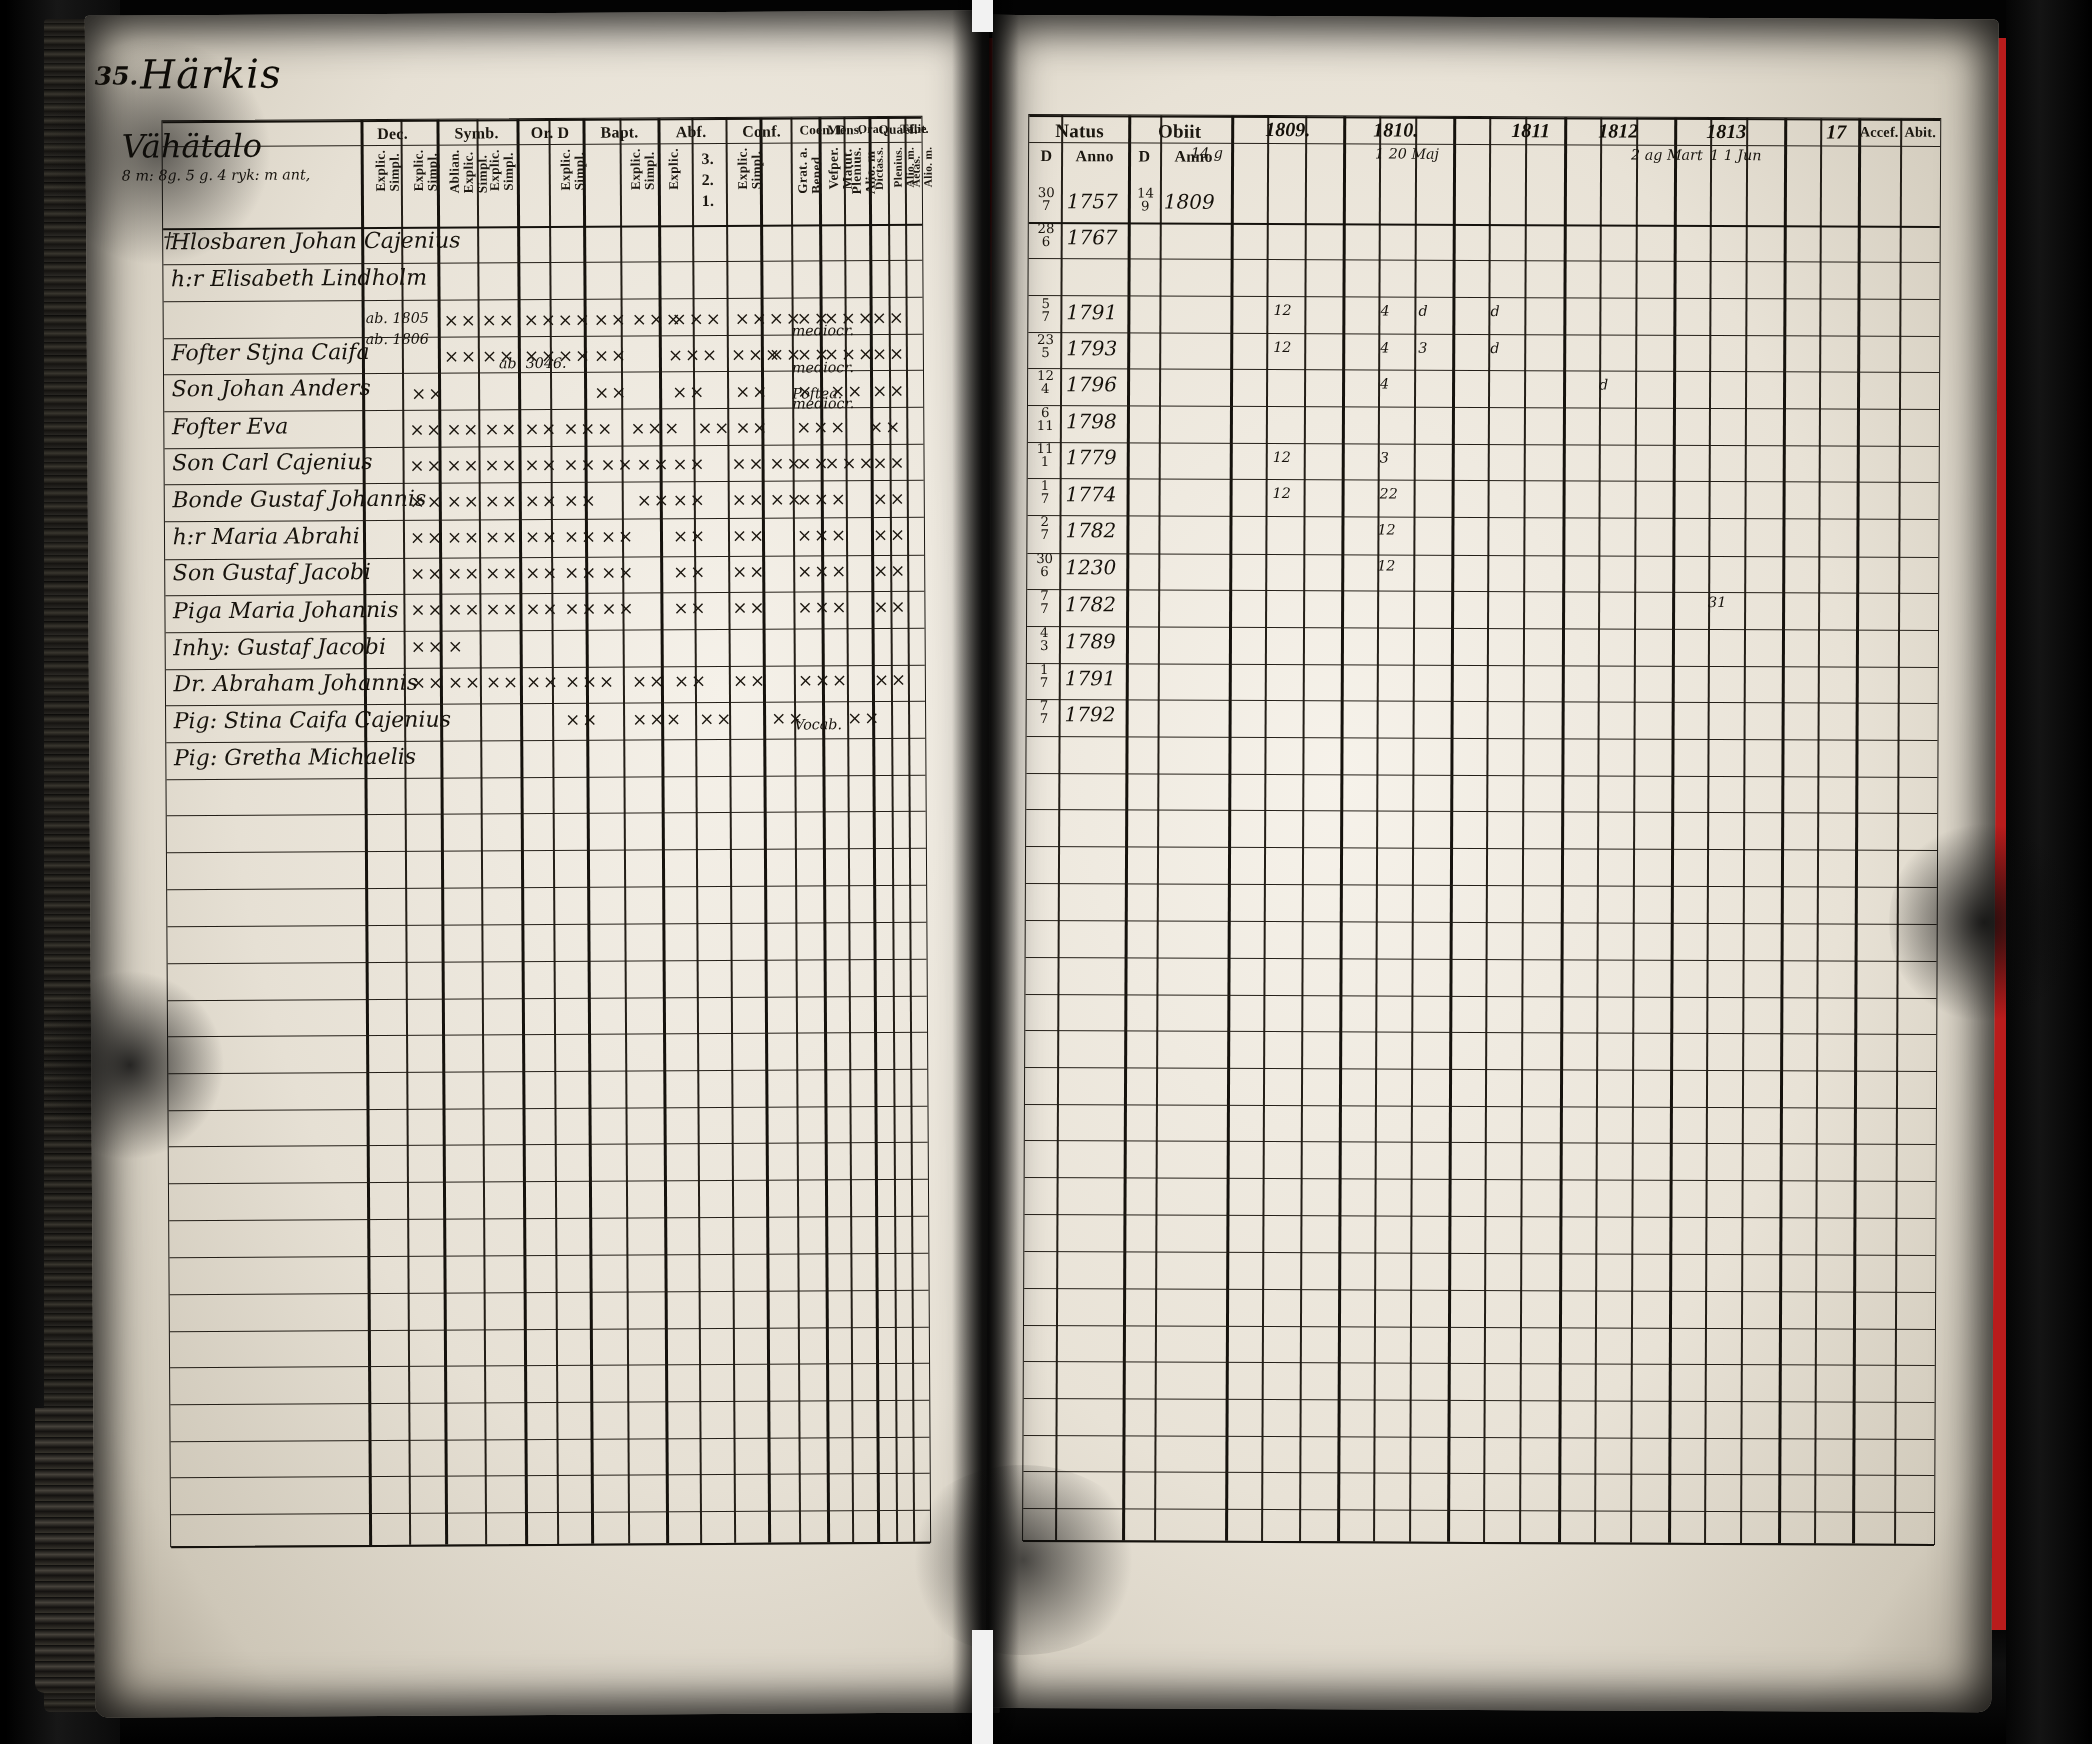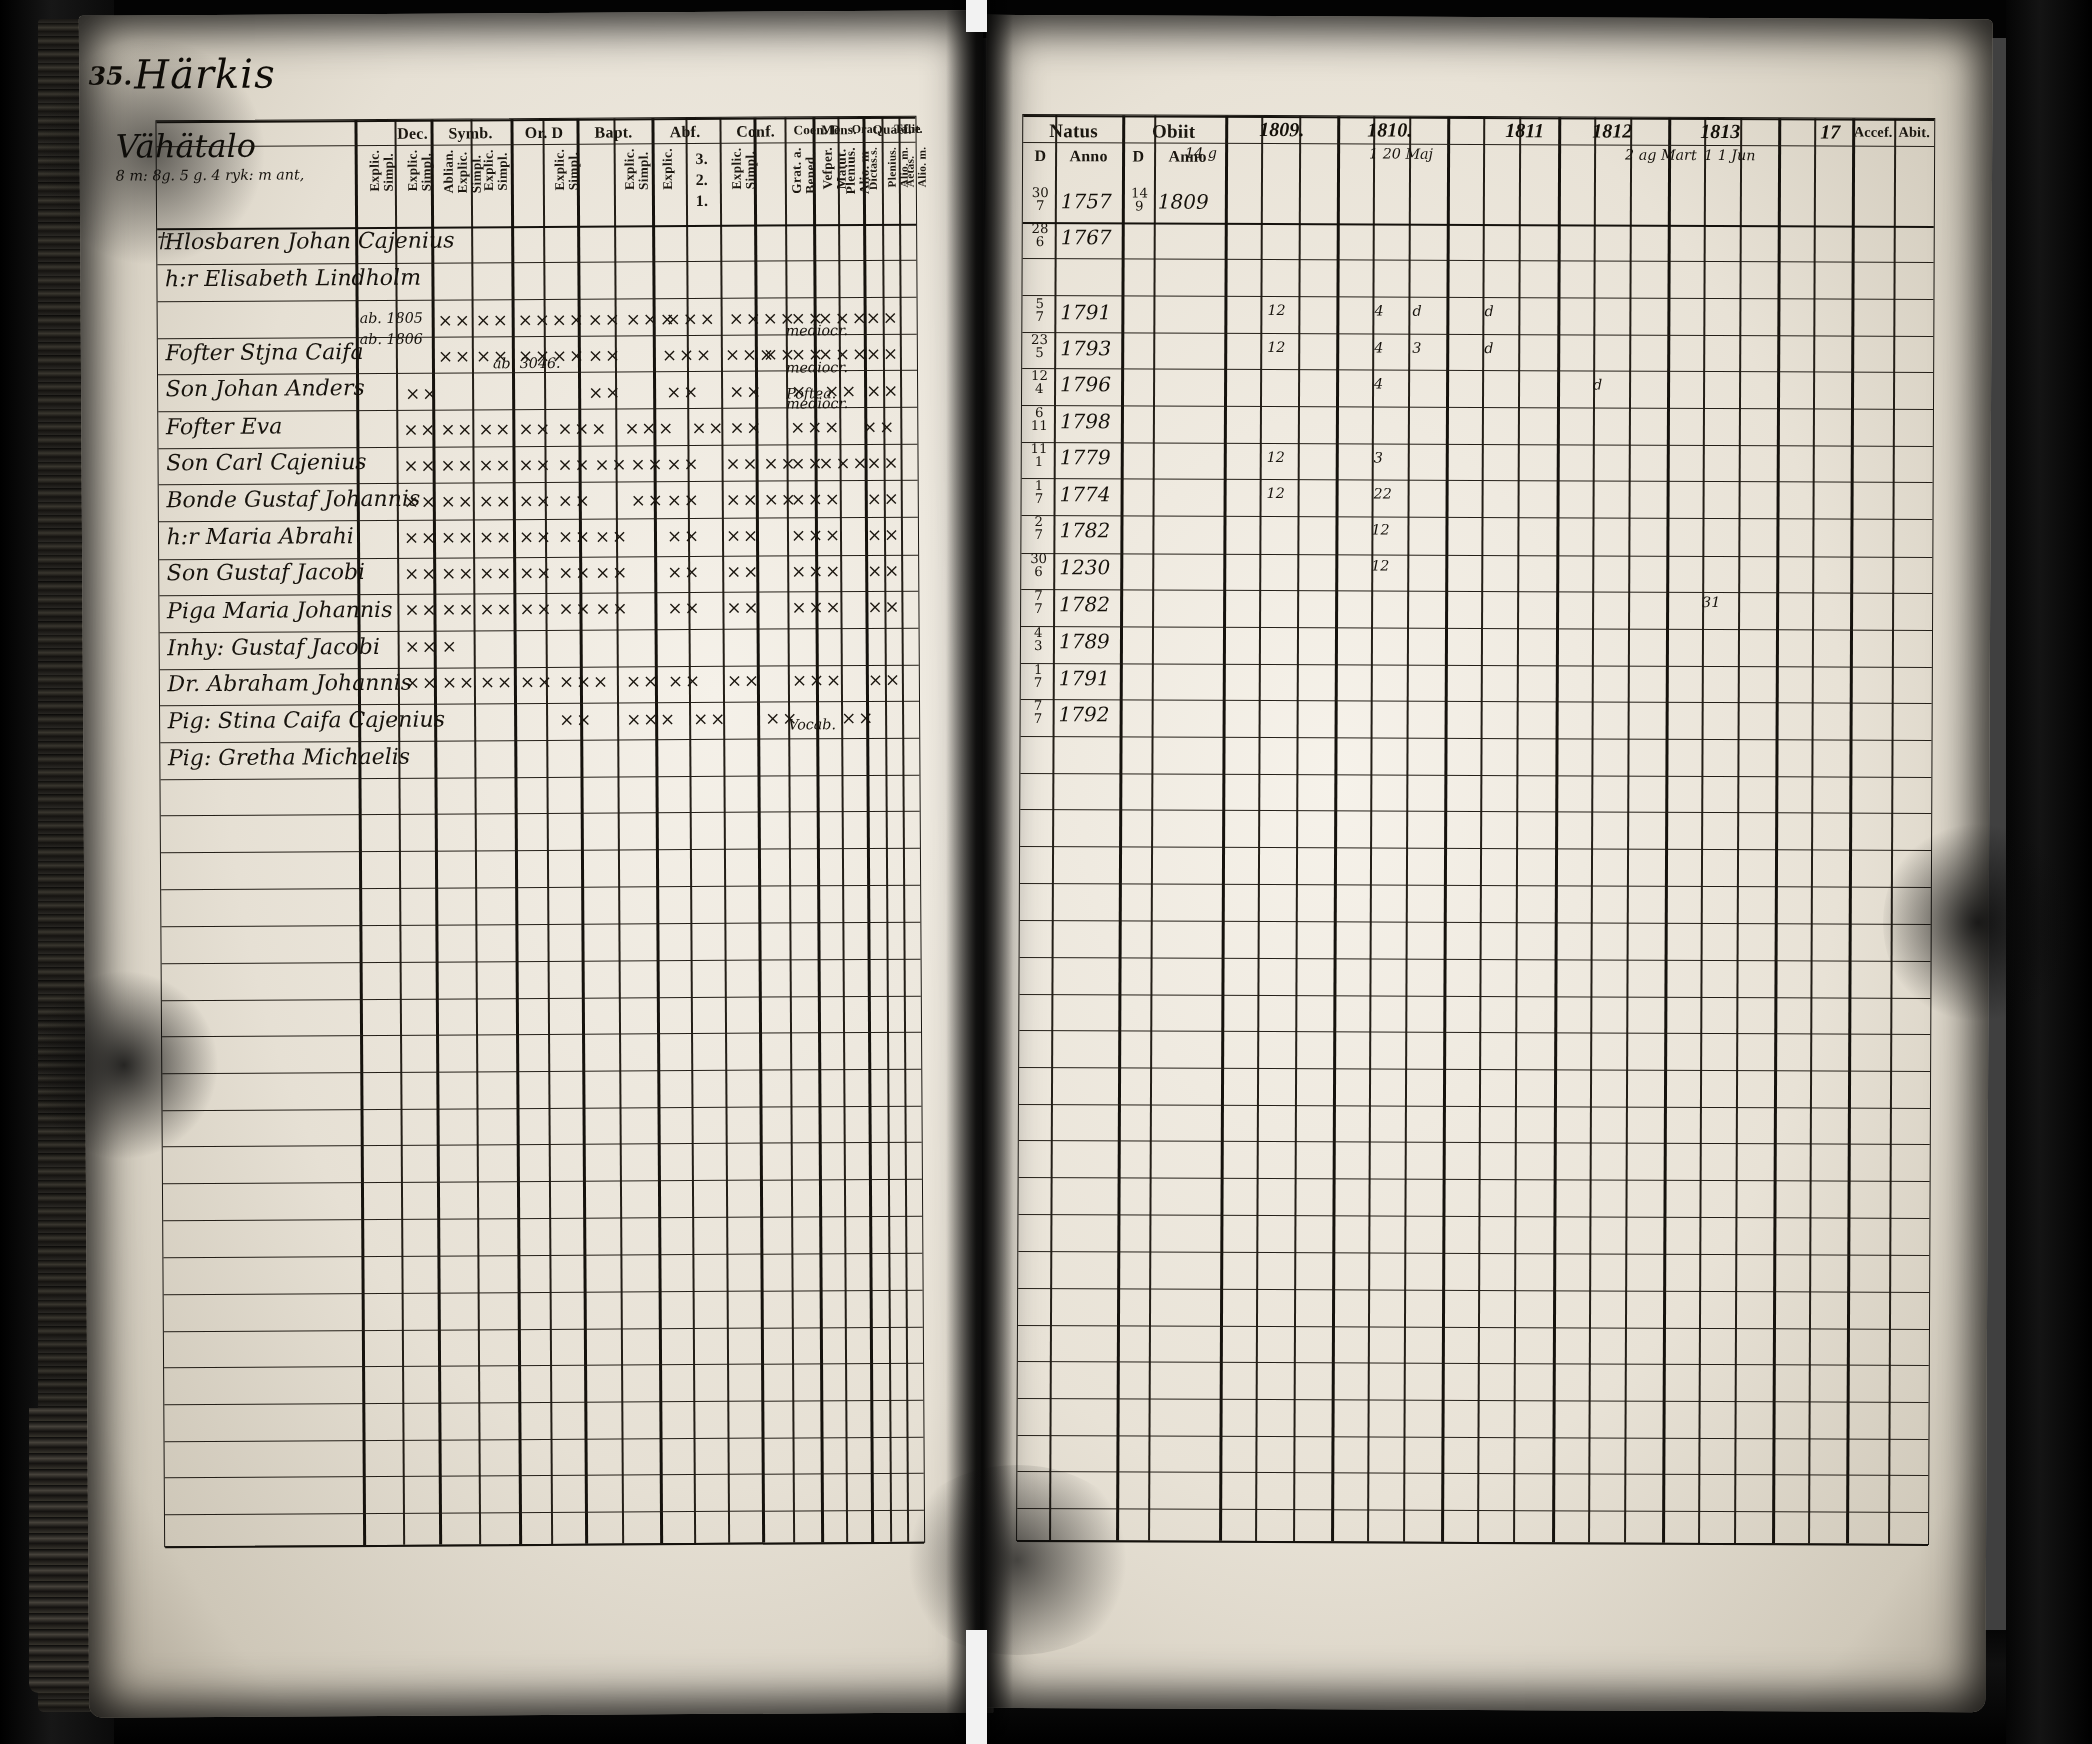--- a/index.html
+++ b/index.html
@@ -9,21 +9,22 @@
   }
   body {
     width: 2092px;
     height: 1744px;
     overflow: hidden;
     font-family: "Liberation Serif", serif;
   }
   #scan {
     position: absolute;
     inset: 0;
-    background: #404040;
+    background: #b91c1c;
+    margin-left: 6px;
   }
   
   .dark-edge {
     position: absolute;
     background: #0a0a0a;
   }
   .edge-left   { left: 0;   top: 0; width: 114px;  height: 1744px;
                  background: linear-gradient(90deg,#000 0%,#171717 45%,#0b0b0b 100%); }
   .edge-right  { right: 0;  top: 0; width: 86px;   height: 1744px;
                  background: linear-gradient(270deg,#000 0%,#141414 60%,#050505 100%); }
@@ -284,21 +285,21 @@
       <div class="hline" style="top:1136px"></div>
       <div class="hline" style="top:1173px"></div>
       <div class="hline" style="top:1210px"></div>
       <div class="hline" style="top:1246px"></div>
       <div class="hline" style="top:1283px"></div>
       <div class="hline" style="top:1320px"></div>
       <div class="hline" style="top:1356px"></div>
       <div class="hline" style="top:1393px"></div>
       <div class="hline thick" style="top:1425px"></div>
 
-      <div class="hdr-group" style="left:210px; top:4.8px; width:92px;">Dec.</div>
+      <div class="hdr-group" style="left:184px; top:4.8px; width:92px;">Dec.</div>
       <div class="hdr-group" style="left:276px; top:4.8px; width:76px;">Symb.</div>
       <div class="hdr-group" style="left:356px; top:4.8px; width:63px;">Or. D</div>
       <div class="hdr-group" style="left:422px; top:4.8px; width:70px;">Bapt.</div>
       <div class="hdr-group" style="left:496px; top:4.8px; width:65px;">Abf.</div>
       <div class="hdr-group" style="left:565px; top:4.8px; width:68px;">Conf.</div>
       <div class="hdr-group" style="left:630px; top:4.8px; width:61px; font-size:13.3px;">Coen. D</div>
       <div class="hdr-group" style="left:658px; top:4.8px; width:49px; font-size:13.3px;">Mens.</div>
       <div class="hdr-group" style="left:683px; top:4.8px; width:53px; font-size:12px;">Orat.</div>
       <div class="hdr-group" style="left:708px; top:4.8px; width:55px; font-size:13.3px;">Quaef.</div>
       <div class="hdr-group" style="left:729px; top:4.8px; width:44px; font-size:12.4px;">Tabe</div>

